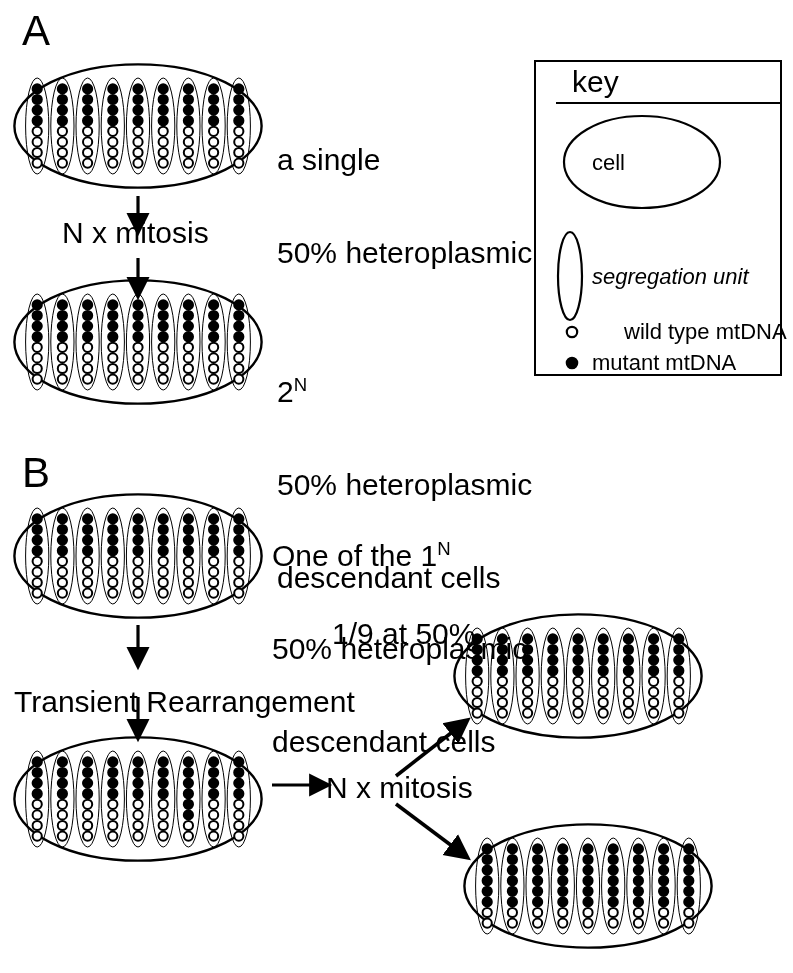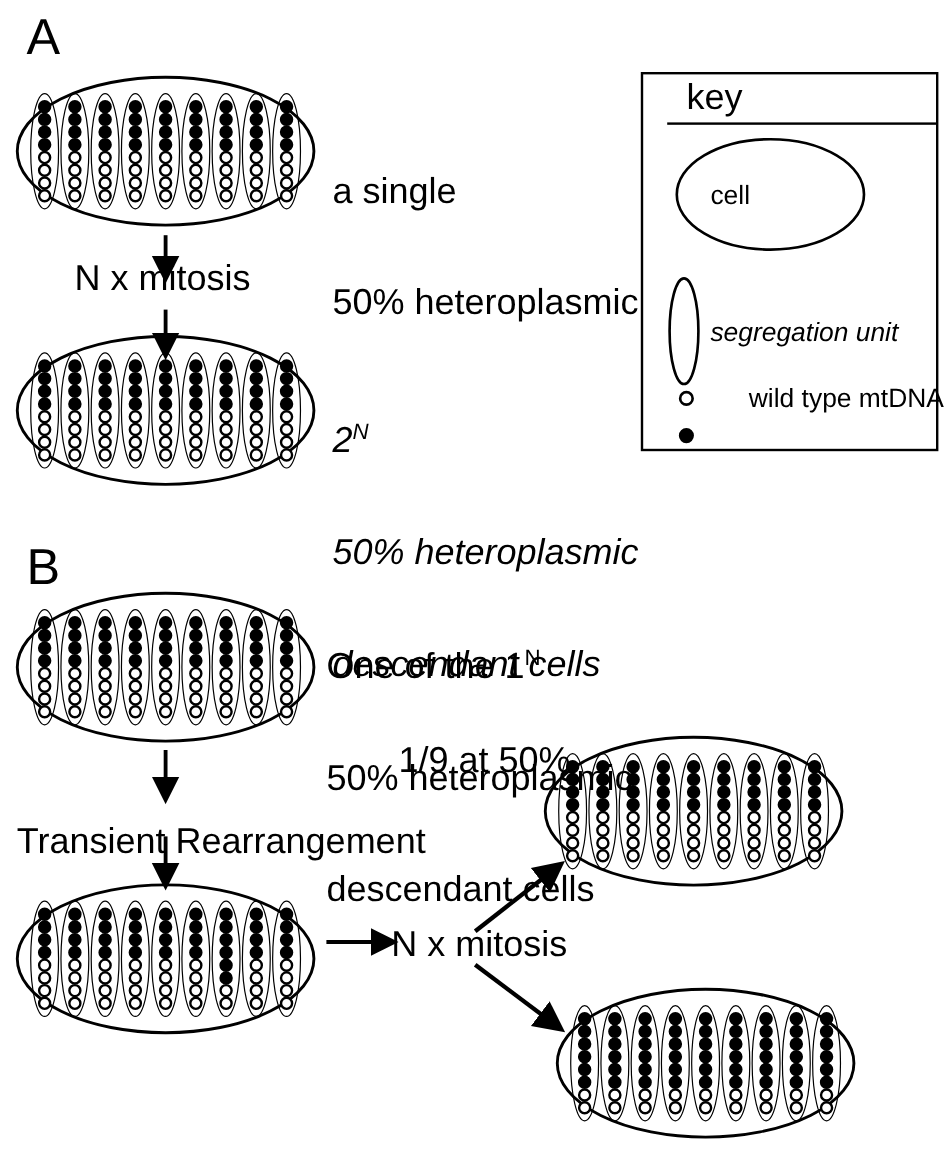--- a/index.html
+++ b/index.html
@@ -299,38 +299,39 @@
           <circle cx="226.8" cy="48.099999999999994" r="4.6" fill="#000000" stroke="#000000" stroke-width="2"></circle>
           <circle cx="226.8" cy="58.699999999999996" r="4.6" fill="#000000" stroke="#000000" stroke-width="2"></circle>
           <circle cx="226.8" cy="69.3" r="4.6" fill="#ffffff" stroke="#000000" stroke-width="2"></circle>
           <circle cx="226.8" cy="79.9" r="4.6" fill="#ffffff" stroke="#000000" stroke-width="2"></circle>
           <circle cx="226.8" cy="90.5" r="4.6" fill="#ffffff" stroke="#000000" stroke-width="2"></circle>
           <circle cx="226.8" cy="101.1" r="4.6" fill="#ffffff" stroke="#000000" stroke-width="2"></circle>
         </g>
       </svg>
     </div>
 
-  <div class="txt" style="left:277px; top:290px;font-style:italic;">
+  <div class="txt" style="left:277px; top:314px;">
     <div><span>2</span><sup>N</sup></div>
     <div>50% heteroplasmic</div>
     <div>descendant cells</div>
   </div>
 
   <div class="keybox" style="left:534px; top:60px; width:248px; height:316px;">
     <div class="key-head">key</div>
     <div class="key-body">
       <svg style="position:absolute; left:0; top:0;" width="244" height="270">
         <ellipse cx="106" cy="58" rx="78" ry="46" fill="none" stroke="#000" stroke-width="2.2"></ellipse>
         <ellipse cx="34" cy="172" rx="12" ry="44" fill="none" stroke="#000" stroke-width="2.2"></ellipse>
         <circle cx="36" cy="228" r="5.2" fill="none" stroke="#000" stroke-width="2.2"></circle>
         <circle cx="36" cy="259" r="5.2" fill="#000" stroke="#000" stroke-width="2.2"></circle>
       </svg>
       <div class="key-row-text" style="left:56px; top:46px;">cell</div>
       <div class="key-row-text" style="left:56px; top:160px;font-style:italic;">segregation unit</div>
       <div class="key-row-text" style="left:56px; top:215px;margin-left:32px;">wild type mtDNA</div>
+      <div class="key-row-text" style="left:56px; top:246px;">mutant mtDNA</div>
     </div>
   </div>
 
   <div class="panel-label" style="left:22px; top:452px;">B</div>
 
   <div class="cellbox" id="cell-b-source" style="left:12px; top:492px;">
       <svg width="252" height="128">
         <ellipse cx="126" cy="64" rx="123.6" ry="61.6" fill="none" stroke="#000000" stroke-width="2.4"></ellipse>
         <g>
           <ellipse cx="25.200000000000003" cy="64" rx="11.6" ry="48" fill="none" stroke="#000000" stroke-width="undefined"></ellipse>

